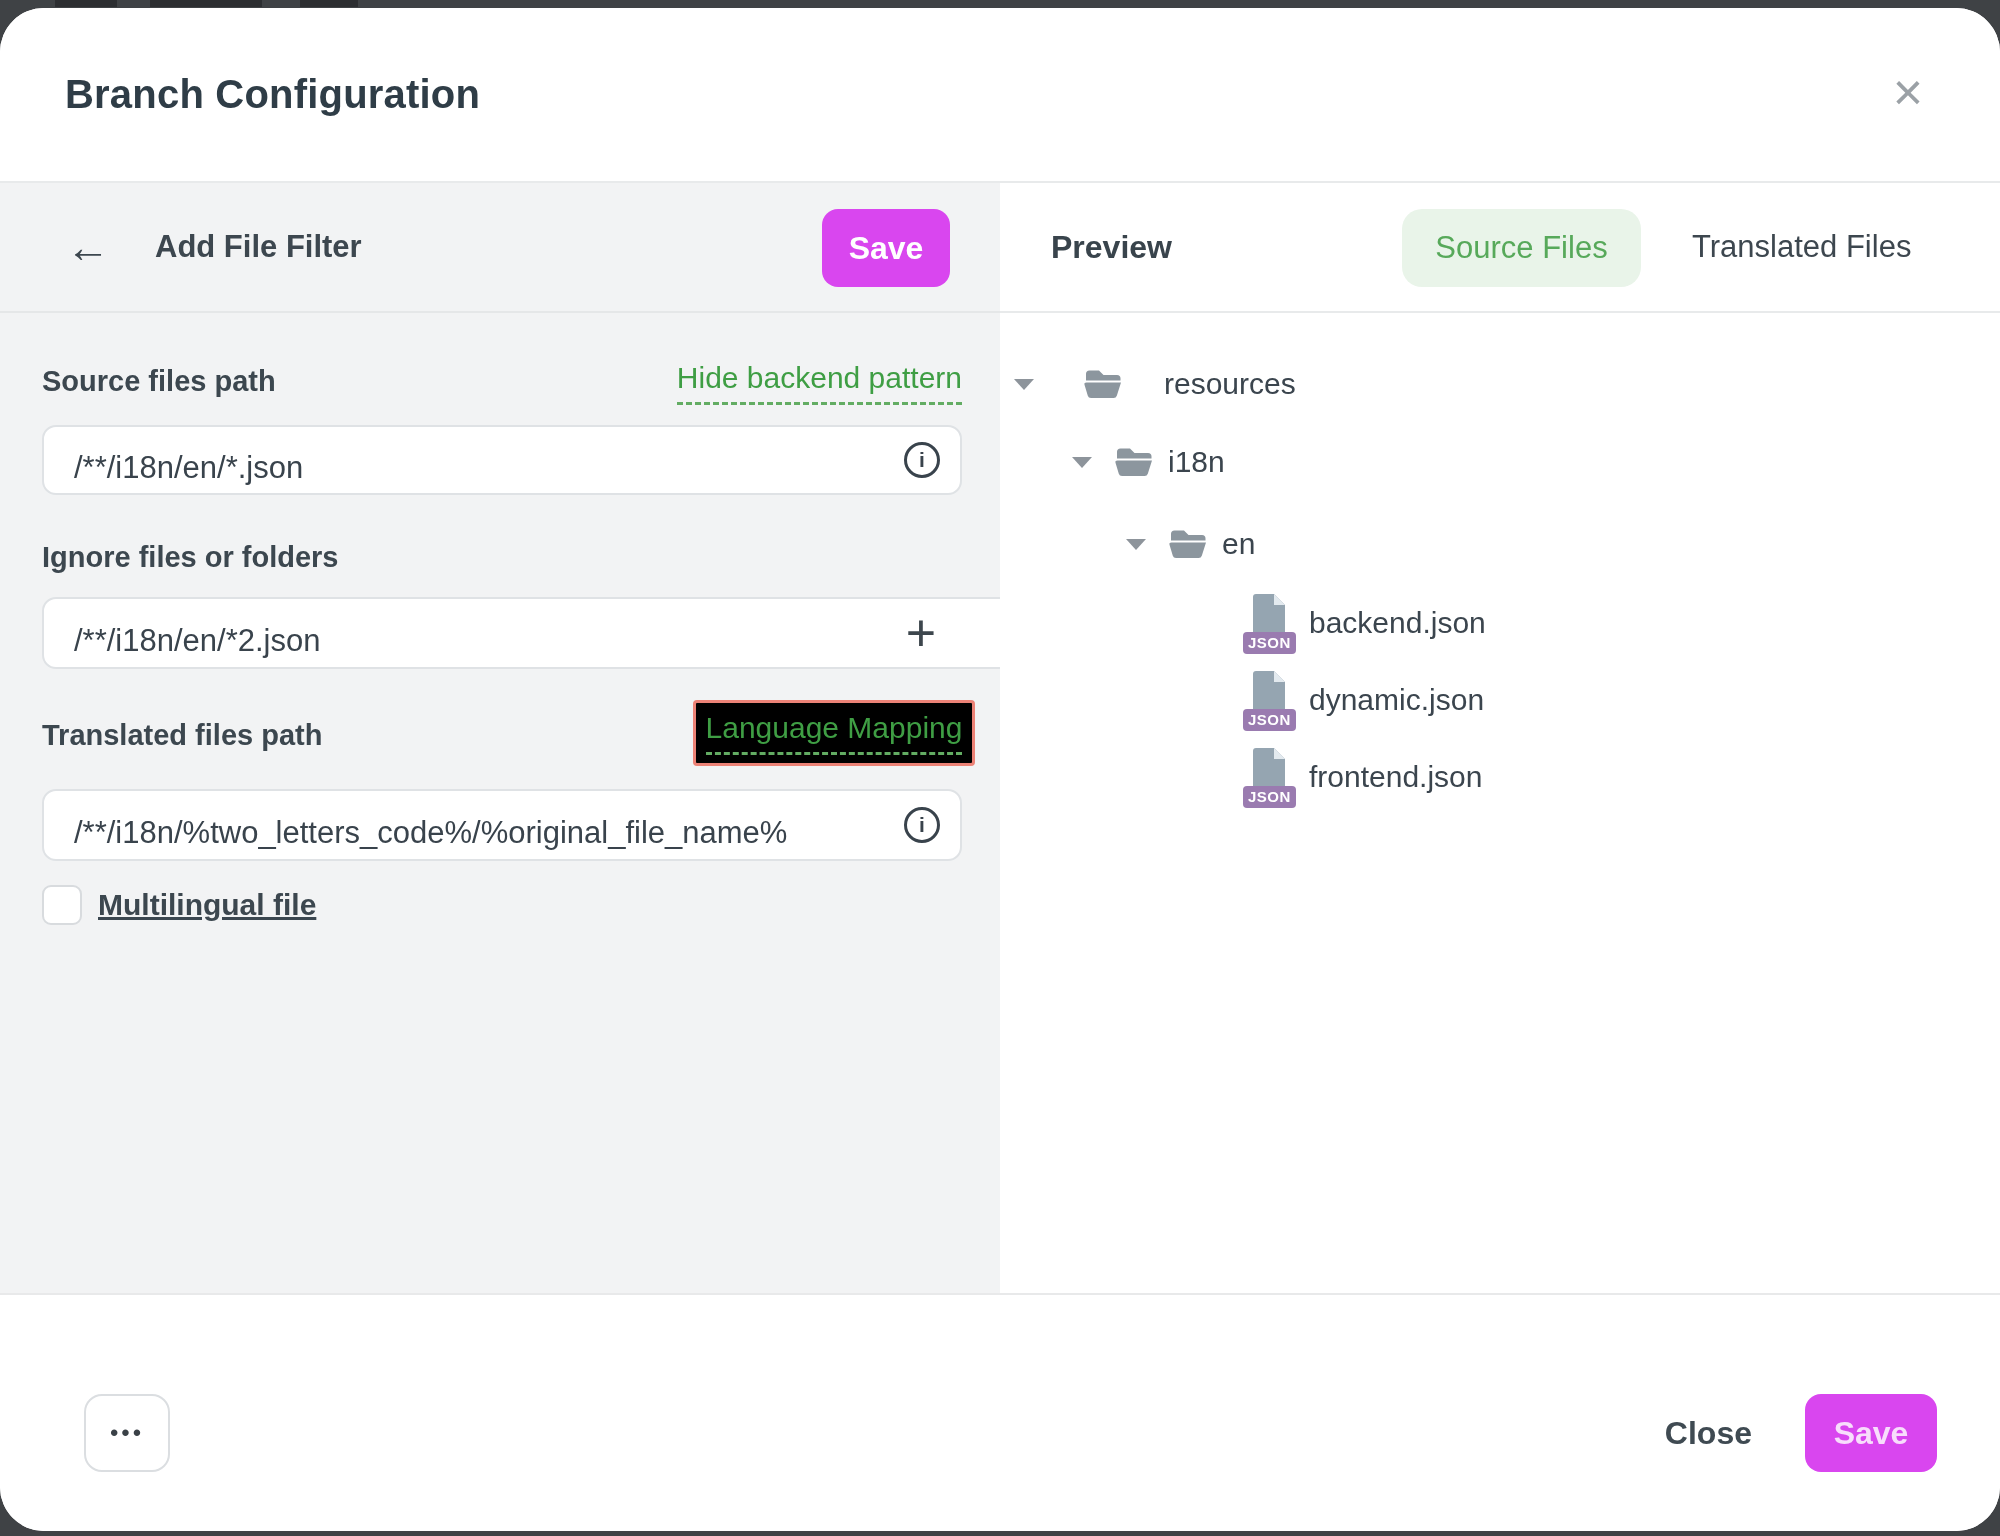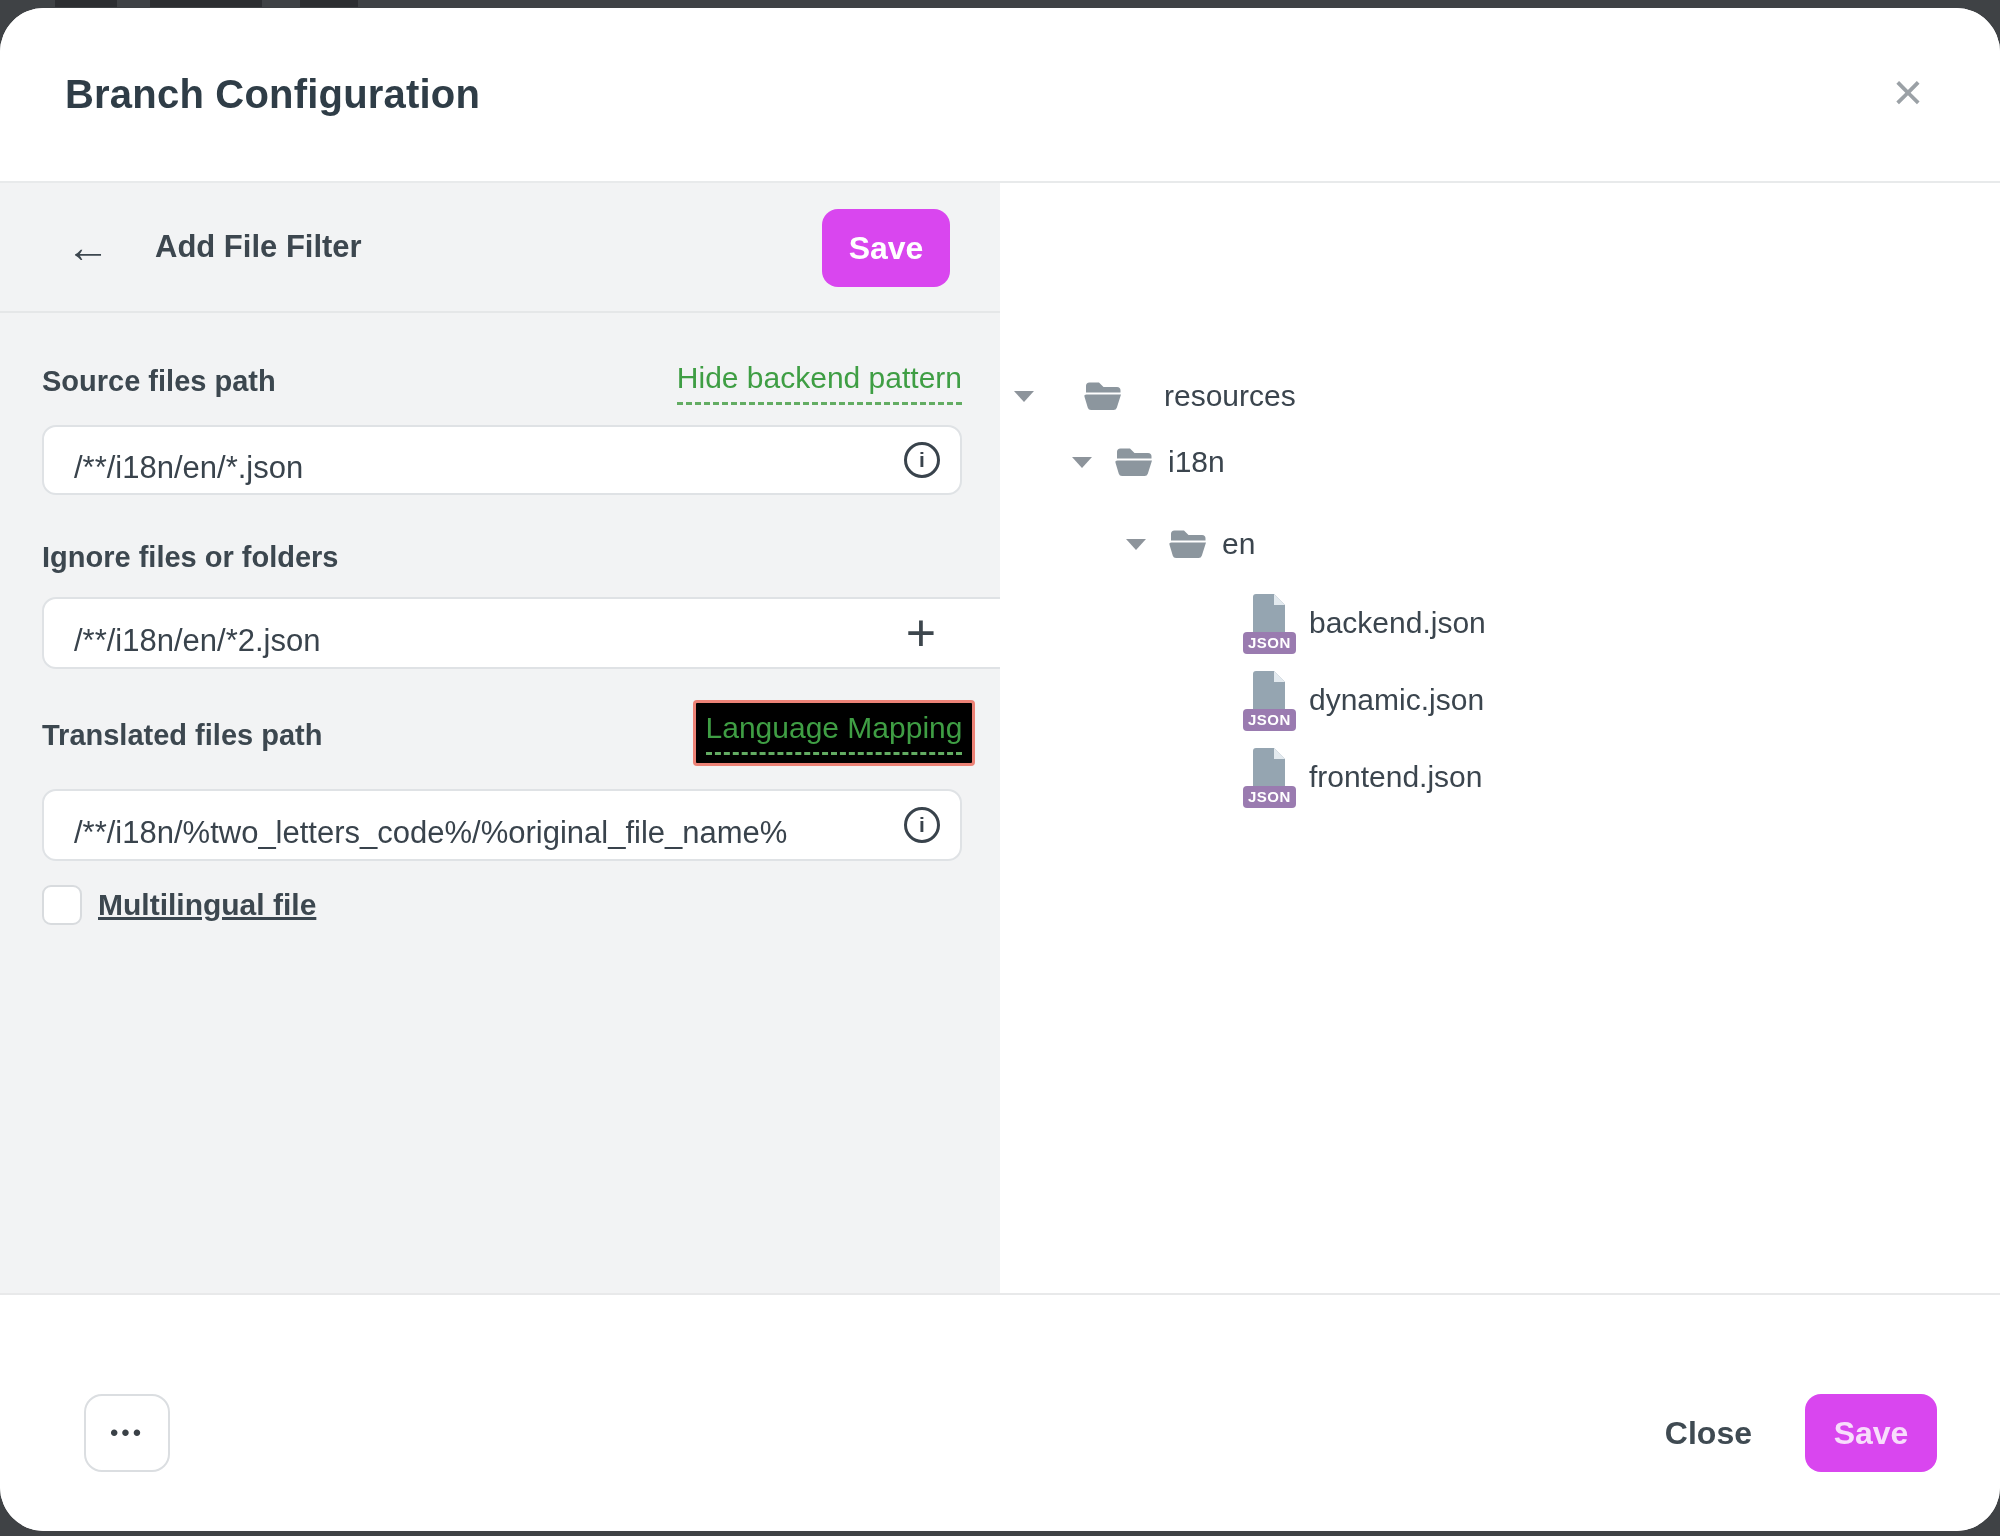--- a/index.html
+++ b/index.html
@@ -127,21 +127,21 @@
   .tab-active {
     left:402px; top:26px; width:239px; height:78px;
     background:#e9f4e9; border-radius:20px; color:#57a95a;
     display:flex; align-items:center; justify-content:center;
   }
   .tab-inactive { left:692px; top:50%; transform:translateY(-50%); color:#3d474f; }
 
   
   .tree { position:absolute; top:130px; left:0; right:0; bottom:0; }
   .tree-row { position:absolute; height:78px; display:flex; align-items:center; cursor:pointer; }
-  .r0 { top:44px;gap:27px; }  .r1 { top:110px; } .r2 { top:192px; }
+  .r0 { top:32px;gap:27px; }  .r1 { top:110px; } .r2 { top:192px; }
   .r3 { top:271px; } .r4 { top:348px; } .r5 { top:425px; }
   .lvl0 { left:14px; } .lvl1 { left:72px; } .lvl2 { left:126px; } .lvl3 { left:243px; }
   .caret {
     width:0; height:0; border-left:10px solid transparent; border-right:10px solid transparent;
     border-top:11px solid #8d949b; margin-right:22px;
   }
   .folder-icon { margin-right:14px; flex:none; }
   .tree-label { font-size:30px; color:#3b454e; }
   .file-icon { position:relative; width:50px; height:62px; margin-right:16px; flex:none; }
   .file-icon svg { position:absolute; left:8px; top:0; }
@@ -221,20 +221,25 @@
 
       <div class="checkbox-row">
         <input type="checkbox" class="checkbox" style="">
         <label class="checkbox-label">Multilingual file</label>
       </div>
 
     </div>
   </div>
 
   <div class="col-right">
+    <div class="preview-header">
+      <span class="preview-title">Preview</span>
+      <div class="tab tab-active">Source Files</div>
+      <div class="tab tab-inactive">Translated Files</div>
+    </div>
 
     <div class="tree">
 
       <div class="tree-row r0 lvl0">
         <span class="caret"></span>
         <svg class="folder-icon" width="40" height="32" viewBox="0 0 40 32">
           <path d="M3 6 q0-3.5 3.5-3.5 h9.5 l4.5 4.5 h13.5 q3.5 0 3.5 3.5 v2 H3 z" fill="#8c969e"></path>
           <path d="M5.5 14.5 h32.5 l-4.2 13.2 q-.7 2.3-3.2 2.3 H8 q-2.5 0-3.2-2.3 L1.5 16.8 q-.6-2.3 2-2.3 z" fill="#8c969e"></path>
         </svg>
         <span class="tree-label">resources</span>

